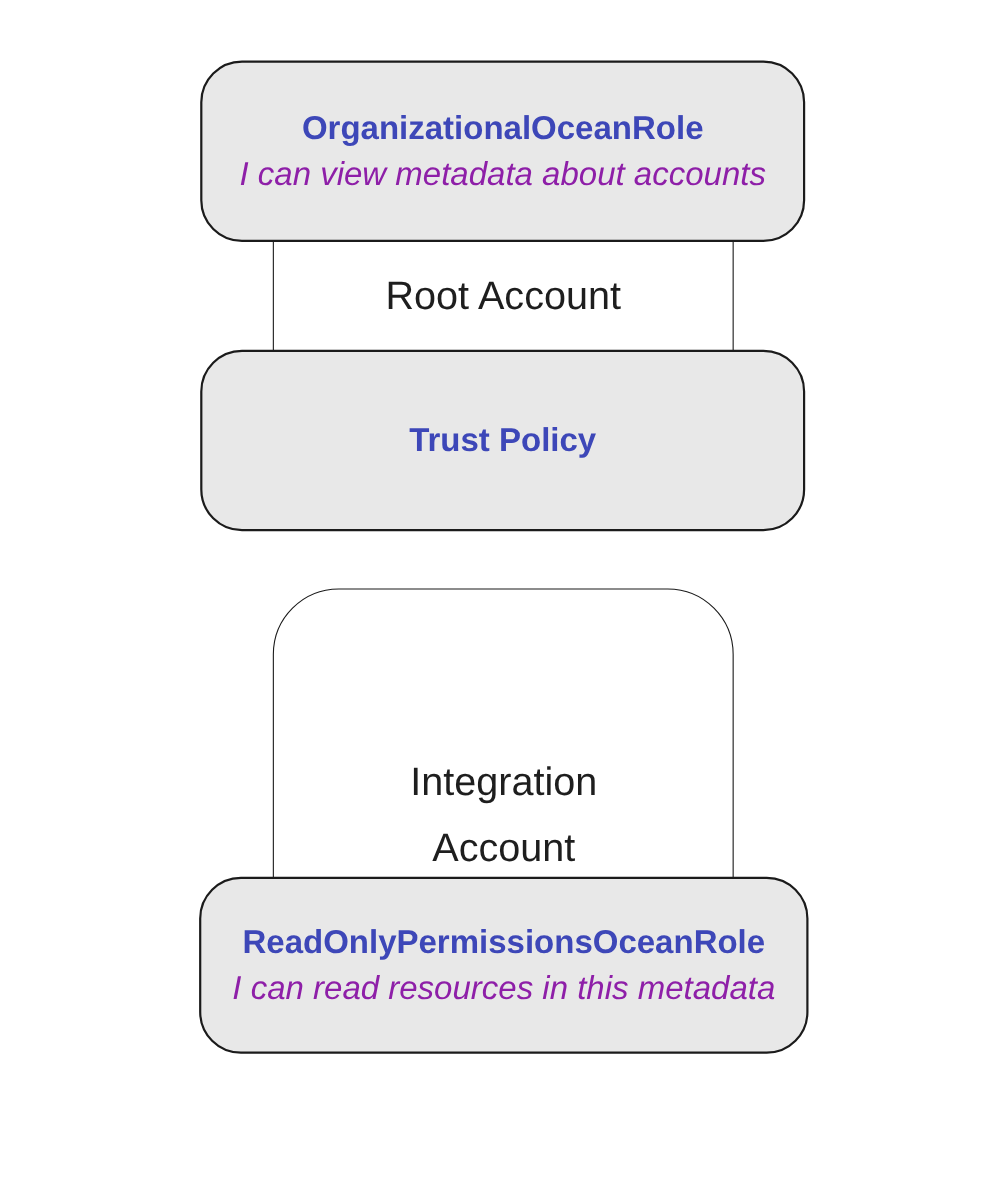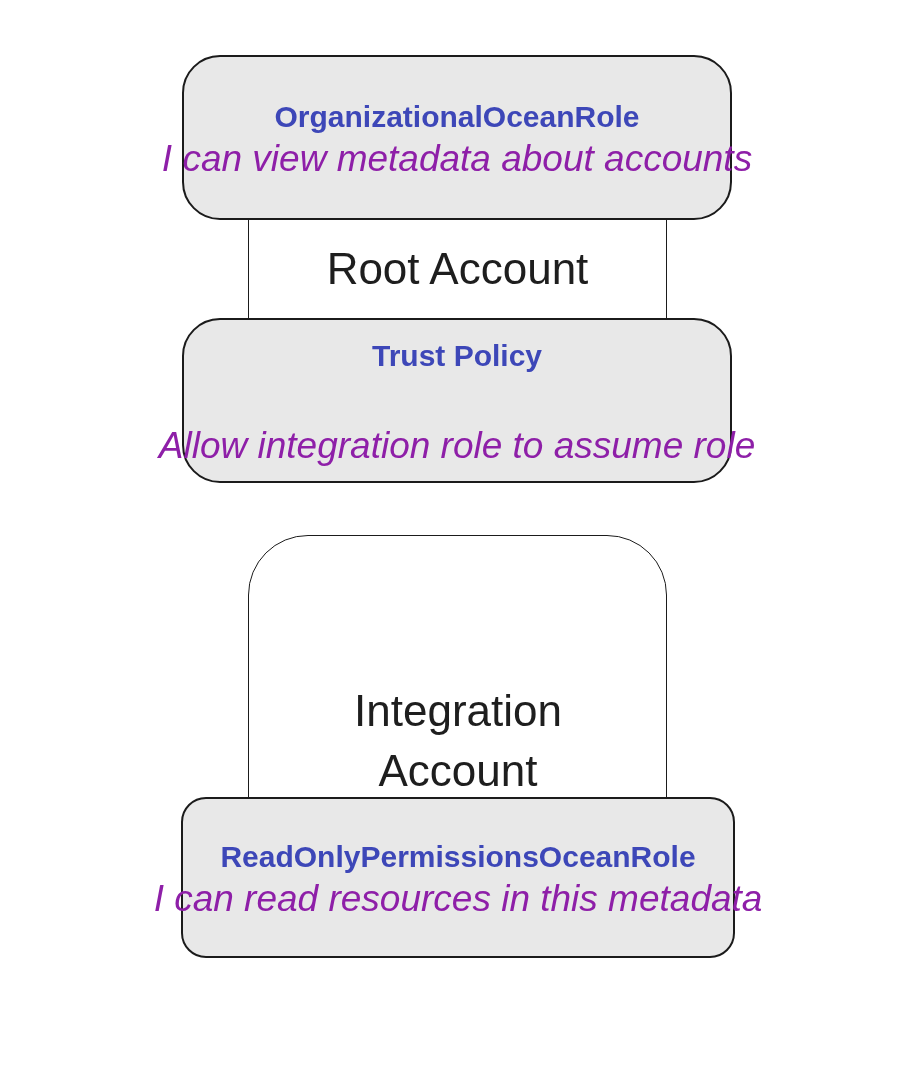--- a/index.html
+++ b/index.html
@@ -35,21 +35,21 @@
   .integration-subgraph {
     left: 248px; top: 535px;
     width: 419px; height: 350px;
     border-radius: 60px;
   }
   
   .subgraph-label {
     position: absolute;
     z-index: 2;
     color: var(--label-color);
-    font-size: 44px;
+    font-size: 36px;
     line-height: 60px;
     text-align: center;
     display: flex;
     align-items: center;
     justify-content: center;
   }
   .root-label {
     left: 248px; top: 220px;
     width: 419px; height: 98px;
   }
@@ -64,30 +64,30 @@
     background: var(--node-fill);
     border: 2px solid var(--node-border);
     border-radius: 38px;
     display: flex;
     flex-direction: column;
     align-items: center;
     justify-content: center;
   }
   .node-a { left: 182px; top: 55px;  width: 550px; height: 165px; }
   .node-b { left: 182px; top: 318px; width: 550px; height: 165px; gap: 48px; }
-  .node-c { left: 181px; top: 797px; width: 554px; height: 161px; border-radius: 25px; }
+  .node-c { left: 181px; top: 797px; width: 554px; height: 161px; }
   .node-title {
     font-size: 30px;
     line-height: 42px;
     font-weight: bold;
     color: var(--title-color);
     white-space: nowrap;
   }
   .node-desc {
-    font-size: 37px;
+    font-size: 30px;
     line-height: 42px;
     font-style: italic;
     color: var(--description-color);
     white-space: nowrap;
   }
 </style>
 </head>
 <body>
 
 <div class="canvas">
@@ -95,21 +95,20 @@
   <div class="subgraph root-subgraph"></div>
   <div class="subgraph-label root-label">Root Account</div>
 
   <div class="node node-a">
     <div class="node-title">OrganizationalOceanRole</div>
     <div class="node-desc">I can view metadata about accounts</div>
   </div>
 
   <div class="node node-b">
     <div class="node-title">Trust Policy</div>
-    <div class="node-desc">Allow integration role to assume role</div>
   </div>
 
   <div class="subgraph integration-subgraph"></div>
   <div class="subgraph-label integration-label">Integration Account</div>
 
   <div class="node node-c">
     <div class="node-title">ReadOnlyPermissionsOceanRole</div>
     <div class="node-desc">I can read resources in this metadata</div>
   </div>
 

